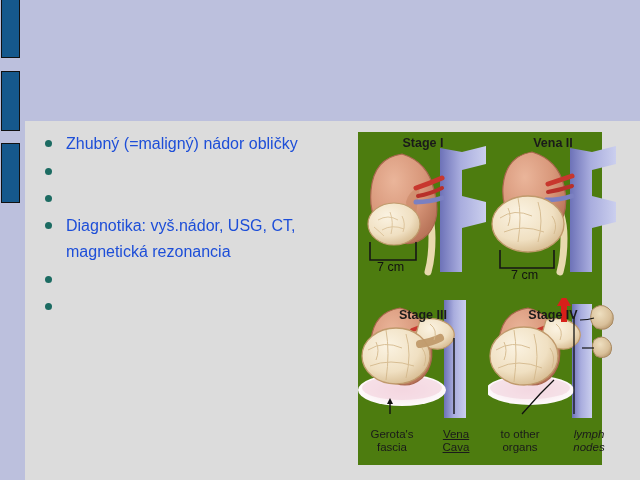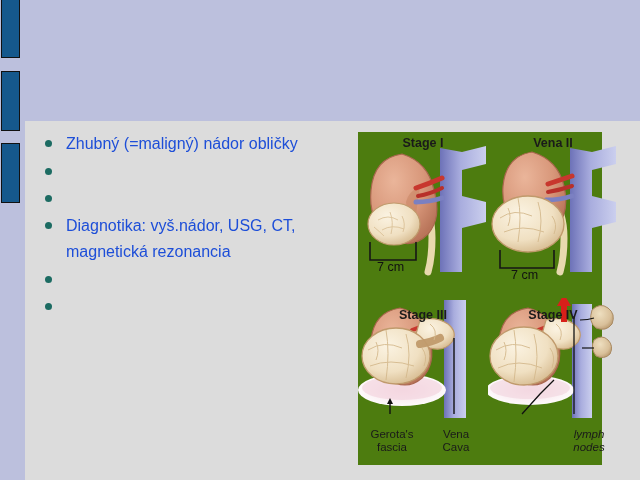--- a/index.html
+++ b/index.html
@@ -276,21 +276,21 @@
           <path d="M18 44 Q22 52 18 62"></path>
           <path d="M72 26 Q80 32 76 42"></path>
         </g>
 
         <path d="M32 104 L32 116" stroke="#111111" stroke-width="1.4"></path>
         <path d="M29 106 L32 100 L35 106 Z" fill="#111111"></path>
         <path d="M96 40 L96 116" stroke="#111111" stroke-width="1.4"></path>
       </svg>
       <div class="cap" style="left:-2px; top:130px; width:72px;">Gerota's
 fascia</div>
-      <div class="cap" style="left:70px; top:130px; width:56px;">Vena
+      <div class="cap" style="left:70px; top:130px; width:56px;text-decoration:underline;">Vena
 Cava</div>
     </div>
 
     <div class="fig-cell br">
       <div class="stage-label">Stage IV</div>
       <svg width="130" height="130" viewBox="0 0 130 130">
         <defs>
           <radialGradient id="lymph" cx="40%" cy="35%" r="70%">
             <stop offset="0%" stop-color="#eedfc0"></stop>
             <stop offset="70%" stop-color="#d9c09a"></stop>
@@ -322,18 +322,20 @@
 
         <path d="M104 12 Q112 4 120 10 Q128 16 124 26 Q118 34 108 30 Q100 24 104 12 Z" fill="url(#lymph)" stroke="#a98a62" stroke-width="1"></path>
         <path d="M106 42 Q114 36 120 42 Q126 48 122 56 Q116 62 108 58 Q102 50 106 42 Z" fill="url(#lymph)" stroke="#a98a62" stroke-width="1"></path>
 
         <path d="M92 22 Q100 22 106 20" stroke="#111111" stroke-width="1.2" fill="none"></path>
         <path d="M94 50 Q100 50 106 50" stroke="#111111" stroke-width="1.2" fill="none"></path>
 
         <path d="M86 18 L86 116" stroke="#111111" stroke-width="1.3"></path>
         <path d="M34 116 L52 96 L66 82" stroke="#111111" stroke-width="1.3" fill="none"></path>
       </svg>
+      <div class="cap" style="left:-6px; top:130px; width:76px;">to other
+organs</div>
       <div class="cap" style="left:70px; top:130px; width:62px;font-style:italic;">lymph
 nodes</div>
     </div>
 
   </div>
 </div>
 
 </body></html>

